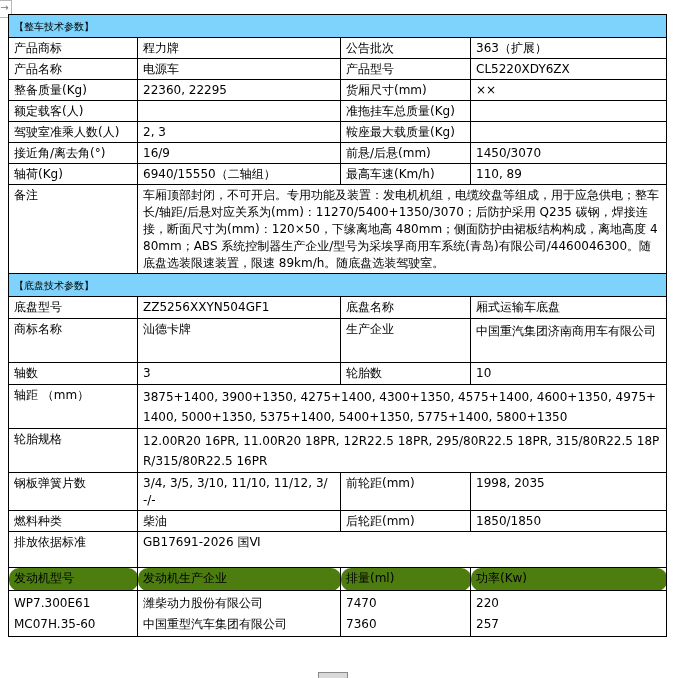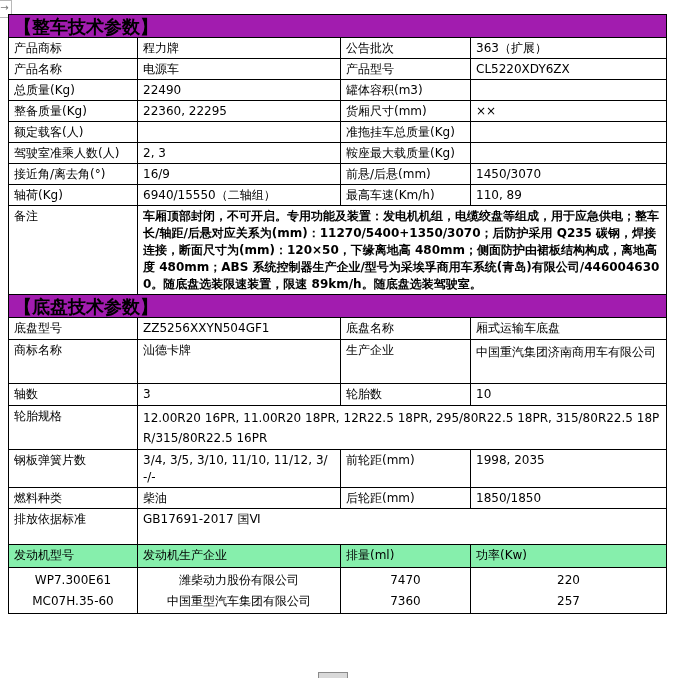--- a/index.html
+++ b/index.html
@@ -19,26 +19,26 @@
   }
   table.spec td{
     border:1px solid #000;
     font-size:12px;line-height:17px;
     padding:2px 5px 1px 5px;
     vertical-align:top;
     overflow:hidden;
     word-break:break-all;
   }
   tr.sec td{
-    background:#a21caf;
-    font-weight:bold;font-size:18px;line-height:19px;
+    background:#7dd3fc;
+    font-weight:normal;font-size:10px;line-height:19px;
   }
-  tr.enghead td{background:#86efac;}
-  td.rem{line-height:21px;font-weight:bold;}
-  td.two div{line-height:21px;text-align:center;}
+  tr.enghead td{background:#4d7c0f;border-radius:10px;}
+  td.rem{line-height:21px;}
+  td.two div{line-height:21px;}
   .stub{
     position:absolute;left:318px;top:672px;width:28px;height:6px;
     background:#d9d9d9;border:1px solid #8a8a8a;border-bottom:none;
   }
 </style>
 </head>
 <body>
 
 <div class="anchor">→</div>
 
@@ -59,26 +59,20 @@
     <td>产品商标</td>
     <td>程力牌</td>
     <td>公告批次</td>
     <td>363（扩展）</td>
   </tr>
   <tr style="height:21px">
     <td>产品名称</td>
     <td>电源车</td>
     <td>产品型号</td>
     <td>CL5220XDY6ZX</td>
-  </tr>
-  <tr style="height:21px">
-    <td>总质量(Kg)</td>
-    <td>22490</td>
-    <td>罐体容积(m3)</td>
-    <td></td>
   </tr>
   <tr style="height:21px">
     <td>整备质量(Kg)</td>
     <td>22360, 22295</td>
     <td>货厢尺寸(mm)</td>
     <td>××</td>
   </tr>
   <tr style="height:21px">
     <td>额定载客(人)</td>
     <td></td>
@@ -125,38 +119,42 @@
     <td>生产企业</td>
     <td style="line-height:21px">中国重汽集团济南商用车有限公司</td>
   </tr>
   <tr style="height:22px">
     <td>轴数</td>
     <td>3</td>
     <td>轮胎数</td>
     <td>10</td>
   </tr>
   <tr style="height:42px">
+    <td>轴距 （mm）</td>
+    <td colspan="3" style="line-height:20px">3875+1400, 3900+1350, 4275+1400, 4300+1350, 4575+1400, 4600+1350, 4975+1400, 5000+1350, 5375+1400, 5400+1350, 5775+1400, 5800+1350</td>
+  </tr>
+  <tr style="height:42px">
     <td>轮胎规格</td>
     <td colspan="3" style="line-height:20px">12.00R20 16PR, 11.00R20 18PR, 12R22.5 18PR, 295/80R22.5 18PR, 315/80R22.5 18PR/315/80R22.5 16PR</td>
   </tr>
   <tr style="height:36px">
     <td>钢板弹簧片数</td>
     <td style="line-height:17px">3/4, 3/5, 3/10, 11/10, 11/12, 3/-/-</td>
     <td>前轮距(mm)</td>
     <td>1998, 2035</td>
   </tr>
   <tr style="height:21px">
     <td>燃料种类</td>
     <td>柴油</td>
     <td>后轮距(mm)</td>
     <td>1850/1850</td>
   </tr>
   <tr style="height:36px">
     <td>排放依据标准</td>
-    <td colspan="3">GB17691-2017 国Ⅵ</td>
+    <td colspan="3">GB17691-2026 国Ⅵ</td>
   </tr>
 
   <tr class="enghead" style="height:23px">
     <td>发动机型号</td>
     <td>发动机生产企业</td>
     <td>排量(ml)</td>
     <td>功率(Kw)</td>
   </tr>
   <tr style="height:43px">
     <td class="two">

